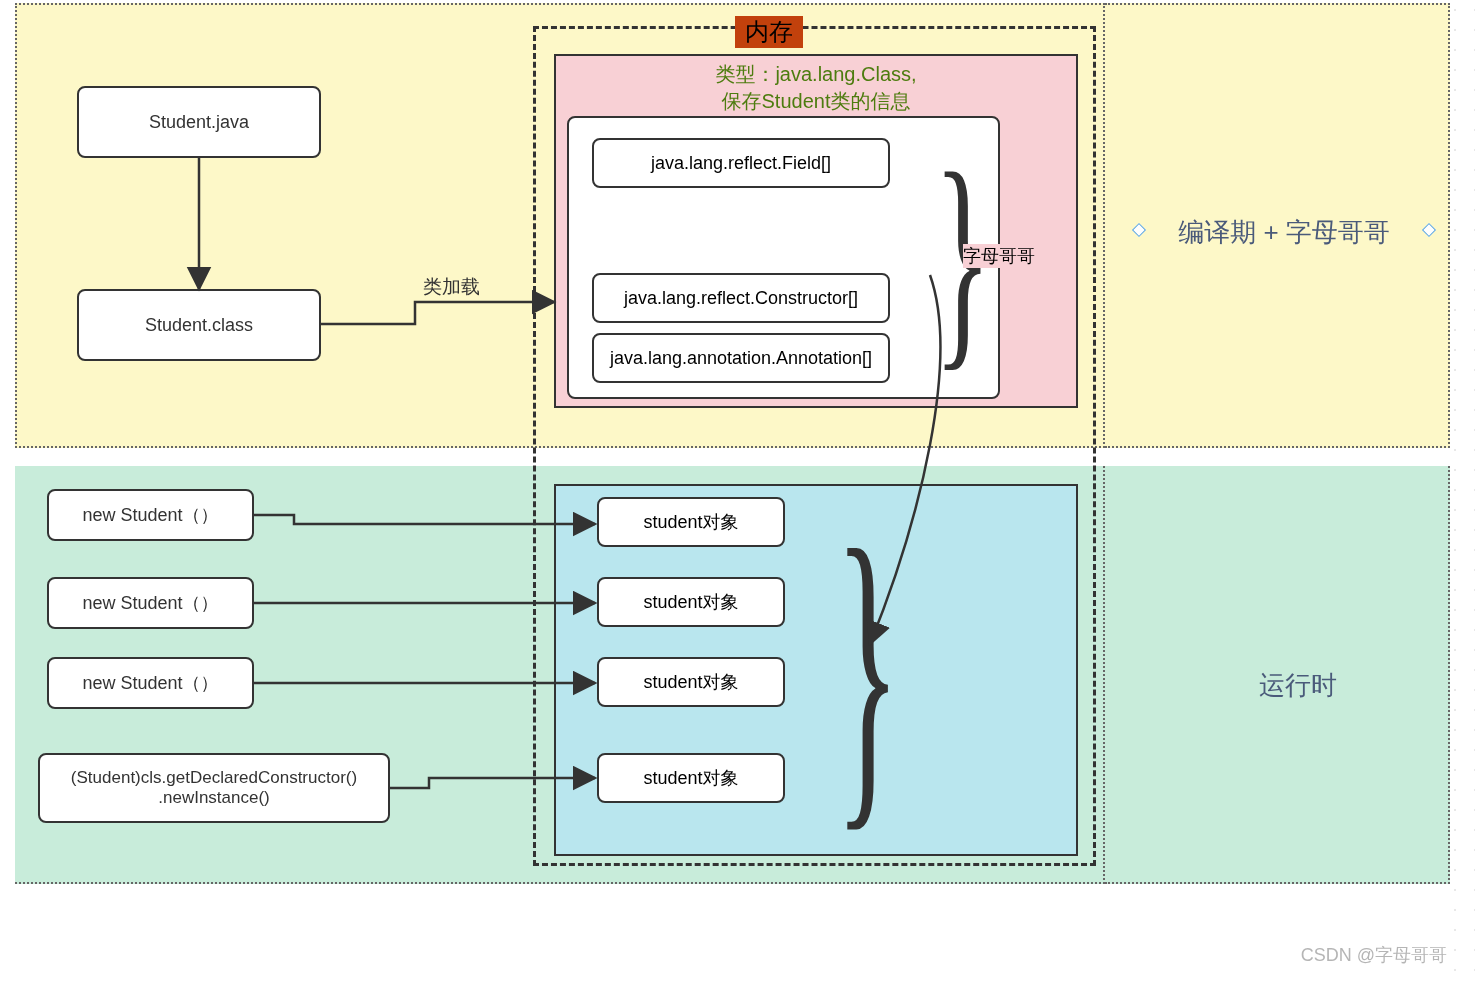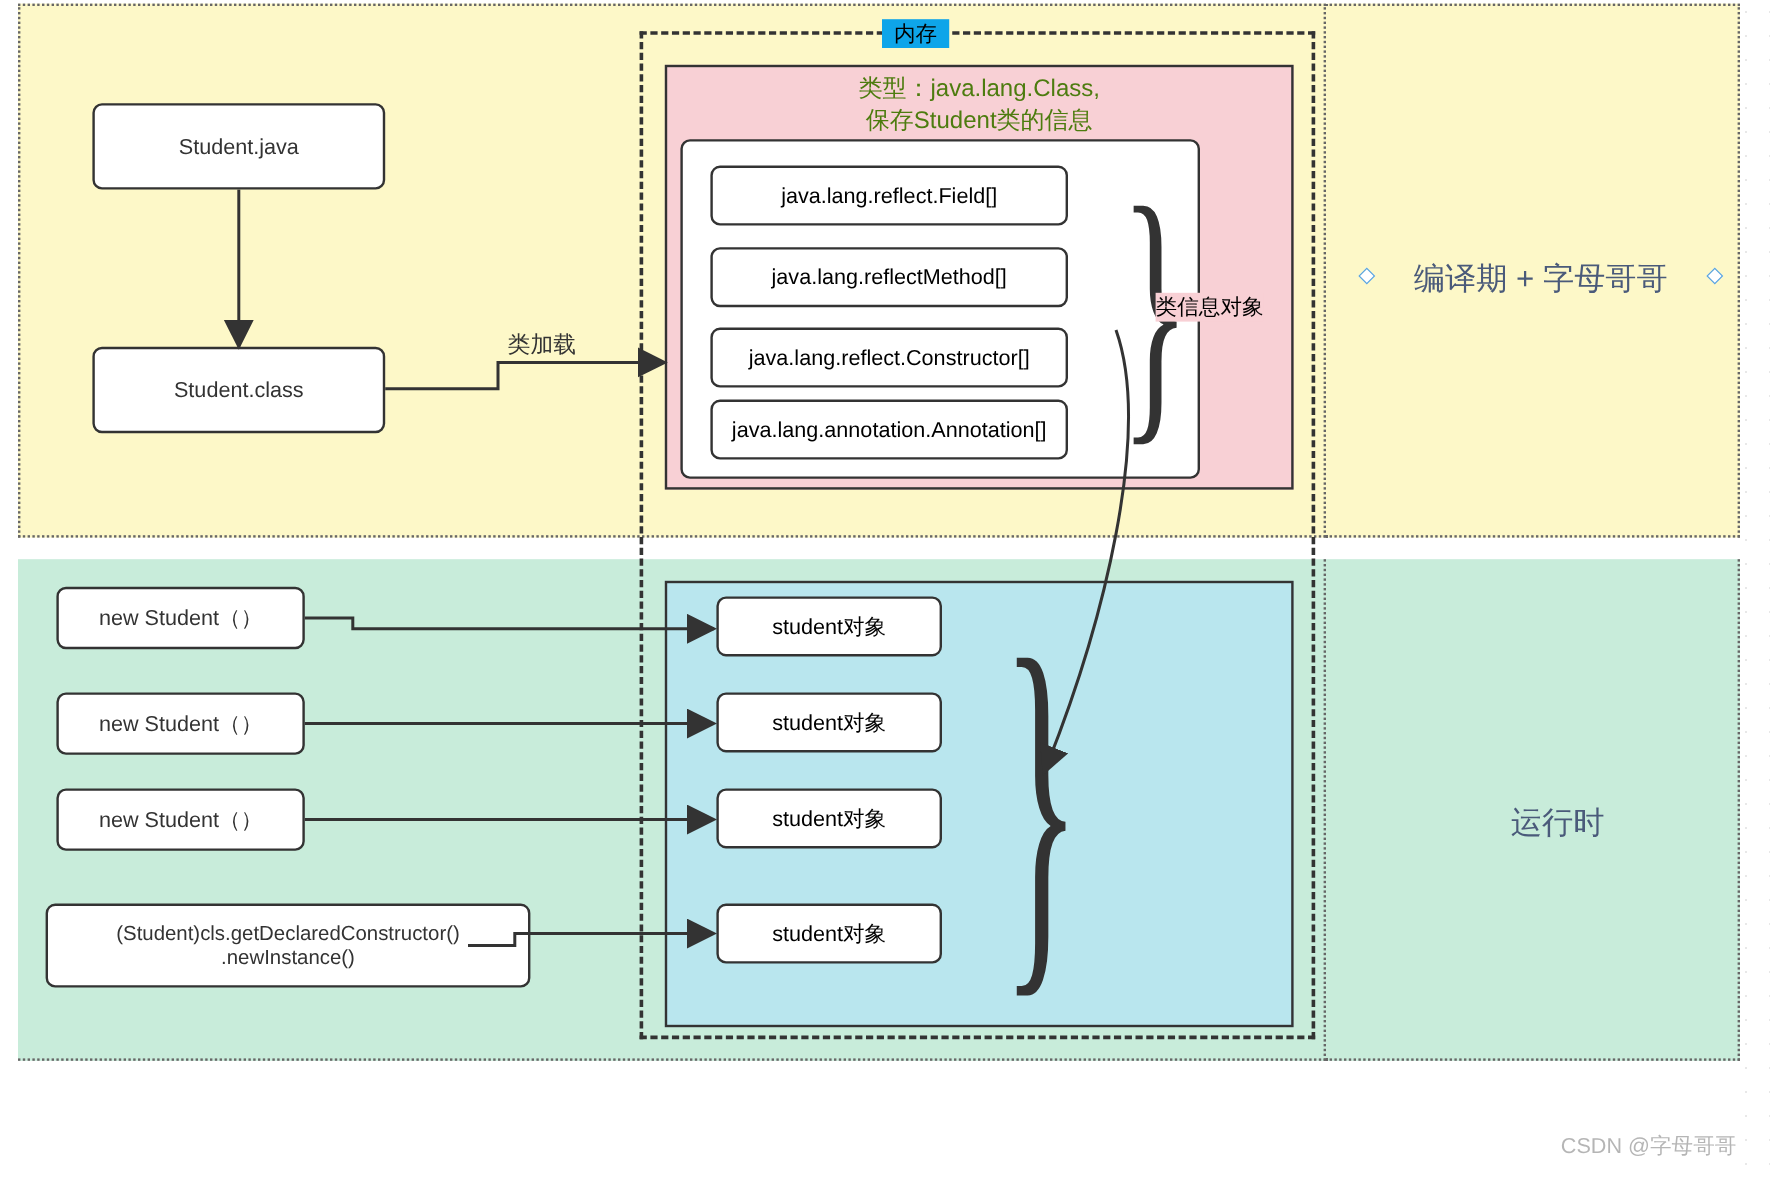--- a/index.html
+++ b/index.html
@@ -50,22 +50,22 @@
   }
   .mem-box {
     position: absolute;
     left: 533px; top: 26px; width: 563px; height: 840px;
     border: 3px dashed #333;
     background: transparent;
   }
   .mem-label {
     position: absolute;
     left: 735px; top: 16px;
-    background: #0ea5e9;
-    font-size: 18px;
+    background: #c2410c;
+    font-size: 24px;
     padding: 0 10px;
   }
   .pink-box {
     position: absolute;
     left: 554px; top: 54px; width: 524px; height: 354px;
     border: 2px solid #333;
     background: #f8d0d5;
   }
   .pink-title {
     position: absolute;
@@ -184,40 +184,39 @@
 
   <div class="pink-box">
     <div class="pink-title">
       <span>类型：java.lang.Class,</span><br>
       <span>保存Student类的信息</span>
     </div>
     <div class="inner-white"></div>
   </div>
 
   <div class="reflect-item" style="top:138px">java.lang.reflect.Field[]</div>
-  <div class="reflect-item" style="top:206px">java.lang.reflectMethod[]</div>
   <div class="reflect-item" style="top:333px">java.lang.annotation.Annotation[]</div>
   <div class="reflect-item" style="top:273px">java.lang.reflect.Constructor[]</div>
   <div class="curly1">}</div>
-  <div class="class-info-label">类信息对象</div>
+  <div class="class-info-label">字母哥哥</div>
 
   <div class="box" style="left:77px; top:86px; width:244px; height:72px">Student.java</div>
   <div class="box" style="left:77px; top:289px; width:244px; height:72px">Student.class</div>
 
   <div class="cyan-box"></div>
   <div class="student-obj" style="top:497px">student对象</div>
   <div class="student-obj" style="top:577px">student对象</div>
   <div class="student-obj" style="top:657px">student对象</div>
   <div class="student-obj" style="top:753px">student对象</div>
   <div class="curly2">}</div>
 
   <div class="box" style="left:47px; top:489px; width:207px; height:52px">new Student（）</div>
   <div class="box" style="left:47px; top:577px; width:207px; height:52px">new Student（）</div>
   <div class="box" style="left:47px; top:657px; width:207px; height:52px">new Student（）</div>
-  <div class="box box-small" style="left:38px; top:753px; width:404px; height:70px">
+  <div class="box box-small" style="left:38px; top:753px; width:352px; height:70px">
     <div>
       <span>(Student)cls.getDeclaredConstructor()</span><br>
       <span>.newInstance()</span>
     </div>
   </div>
 
   <div class="big-label" style="left:1144px; top:215px; width:280px">编译期 + 字母哥哥</div>
   <div class="big-label" style="left:1158px; top:668px; width:280px">运行时</div>
   <div class="edge-label" style="left:423px; top:274px">类加载</div>
 

